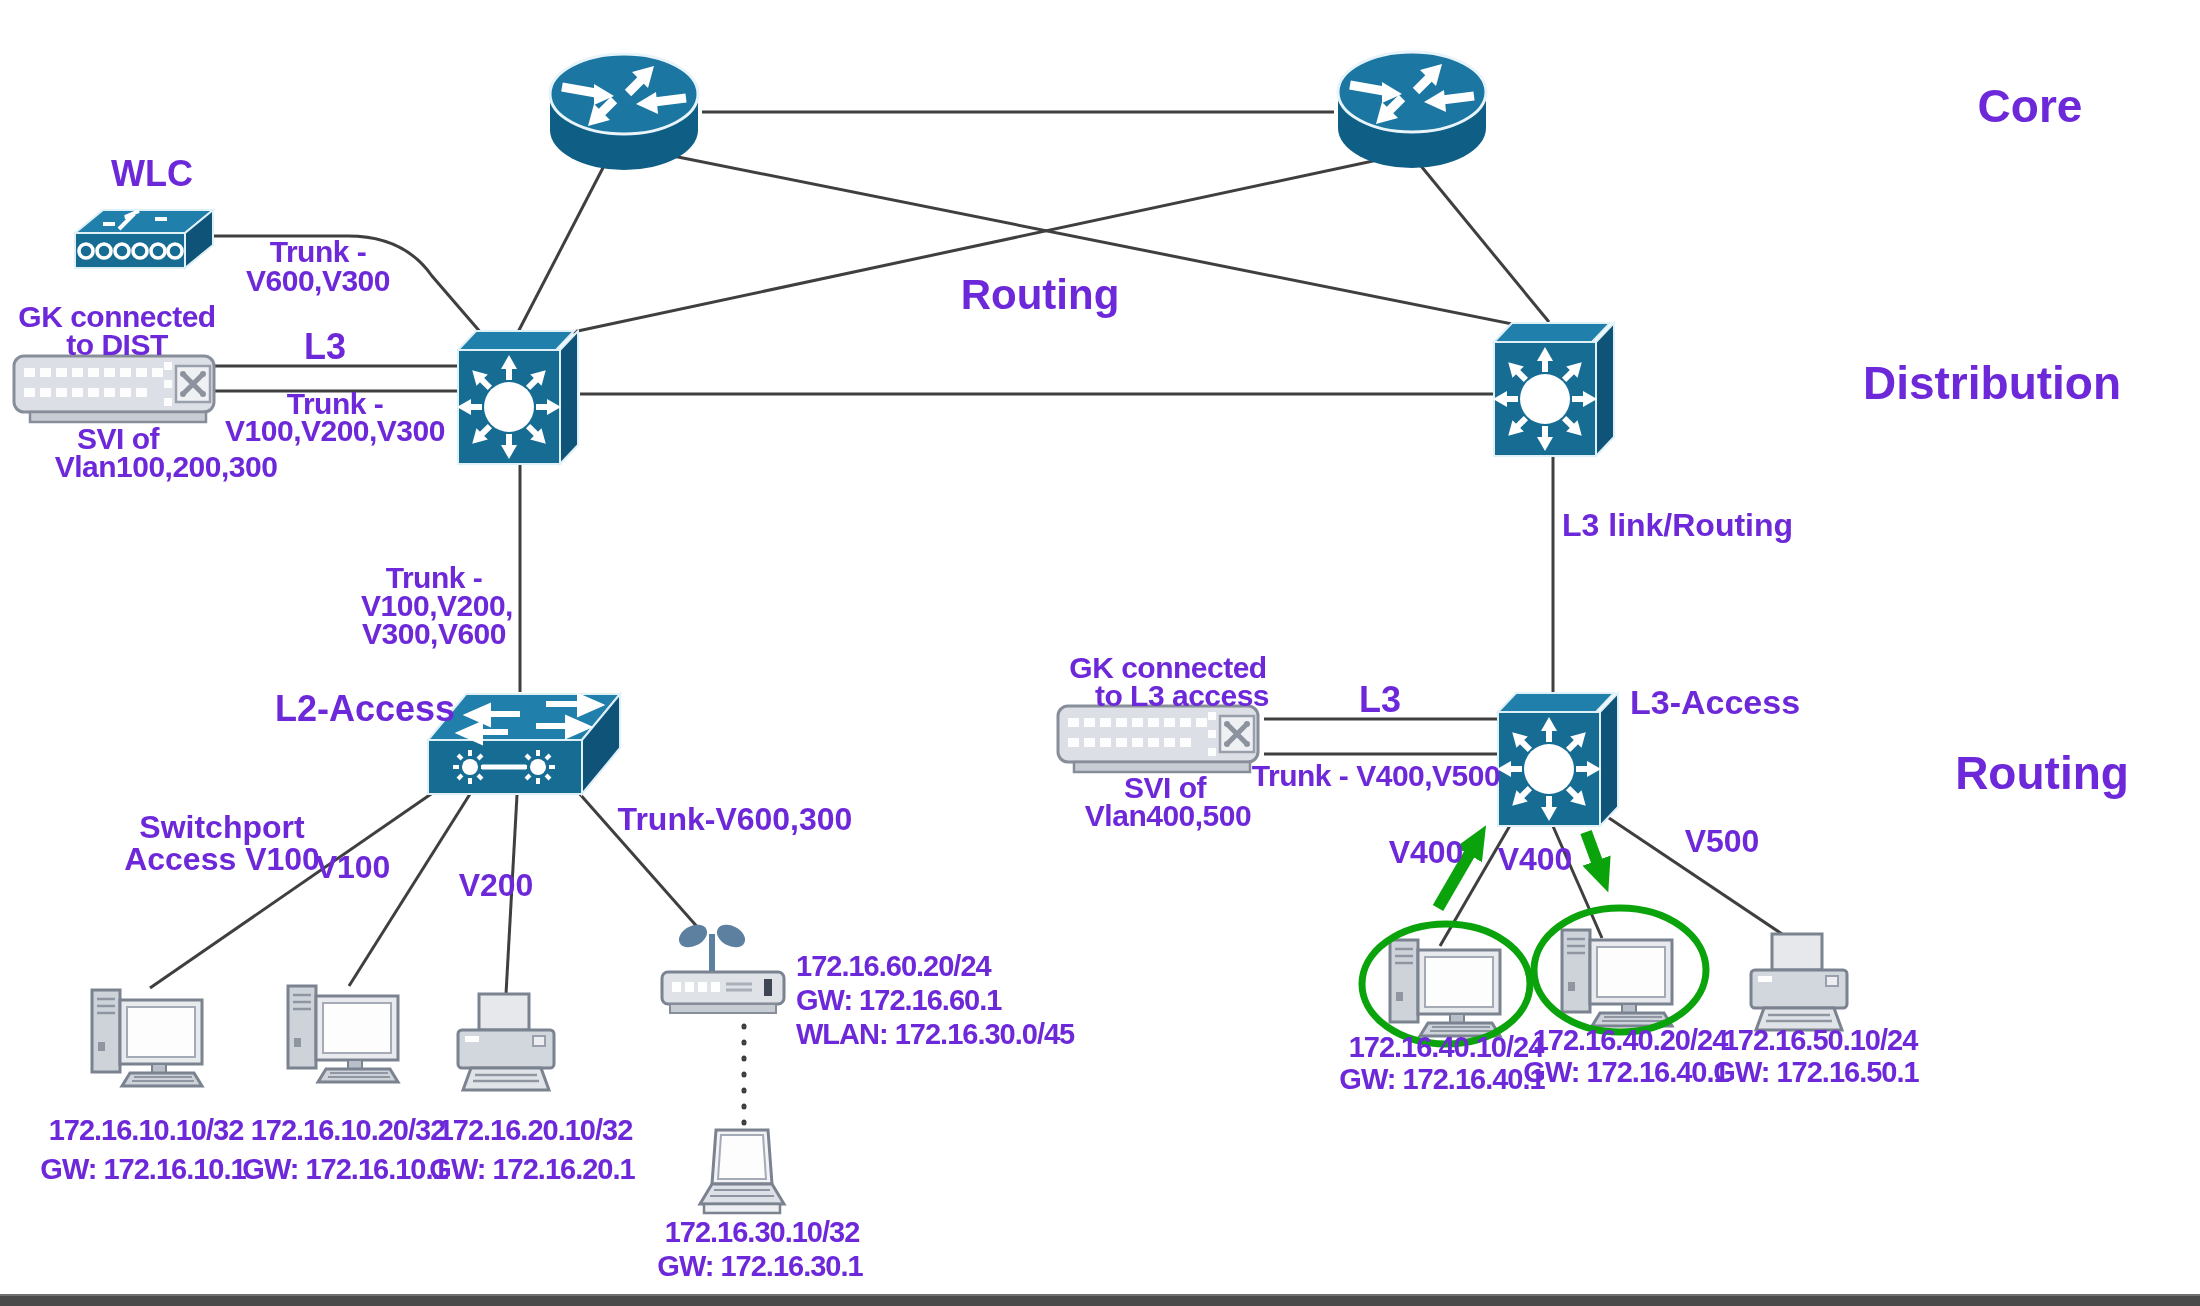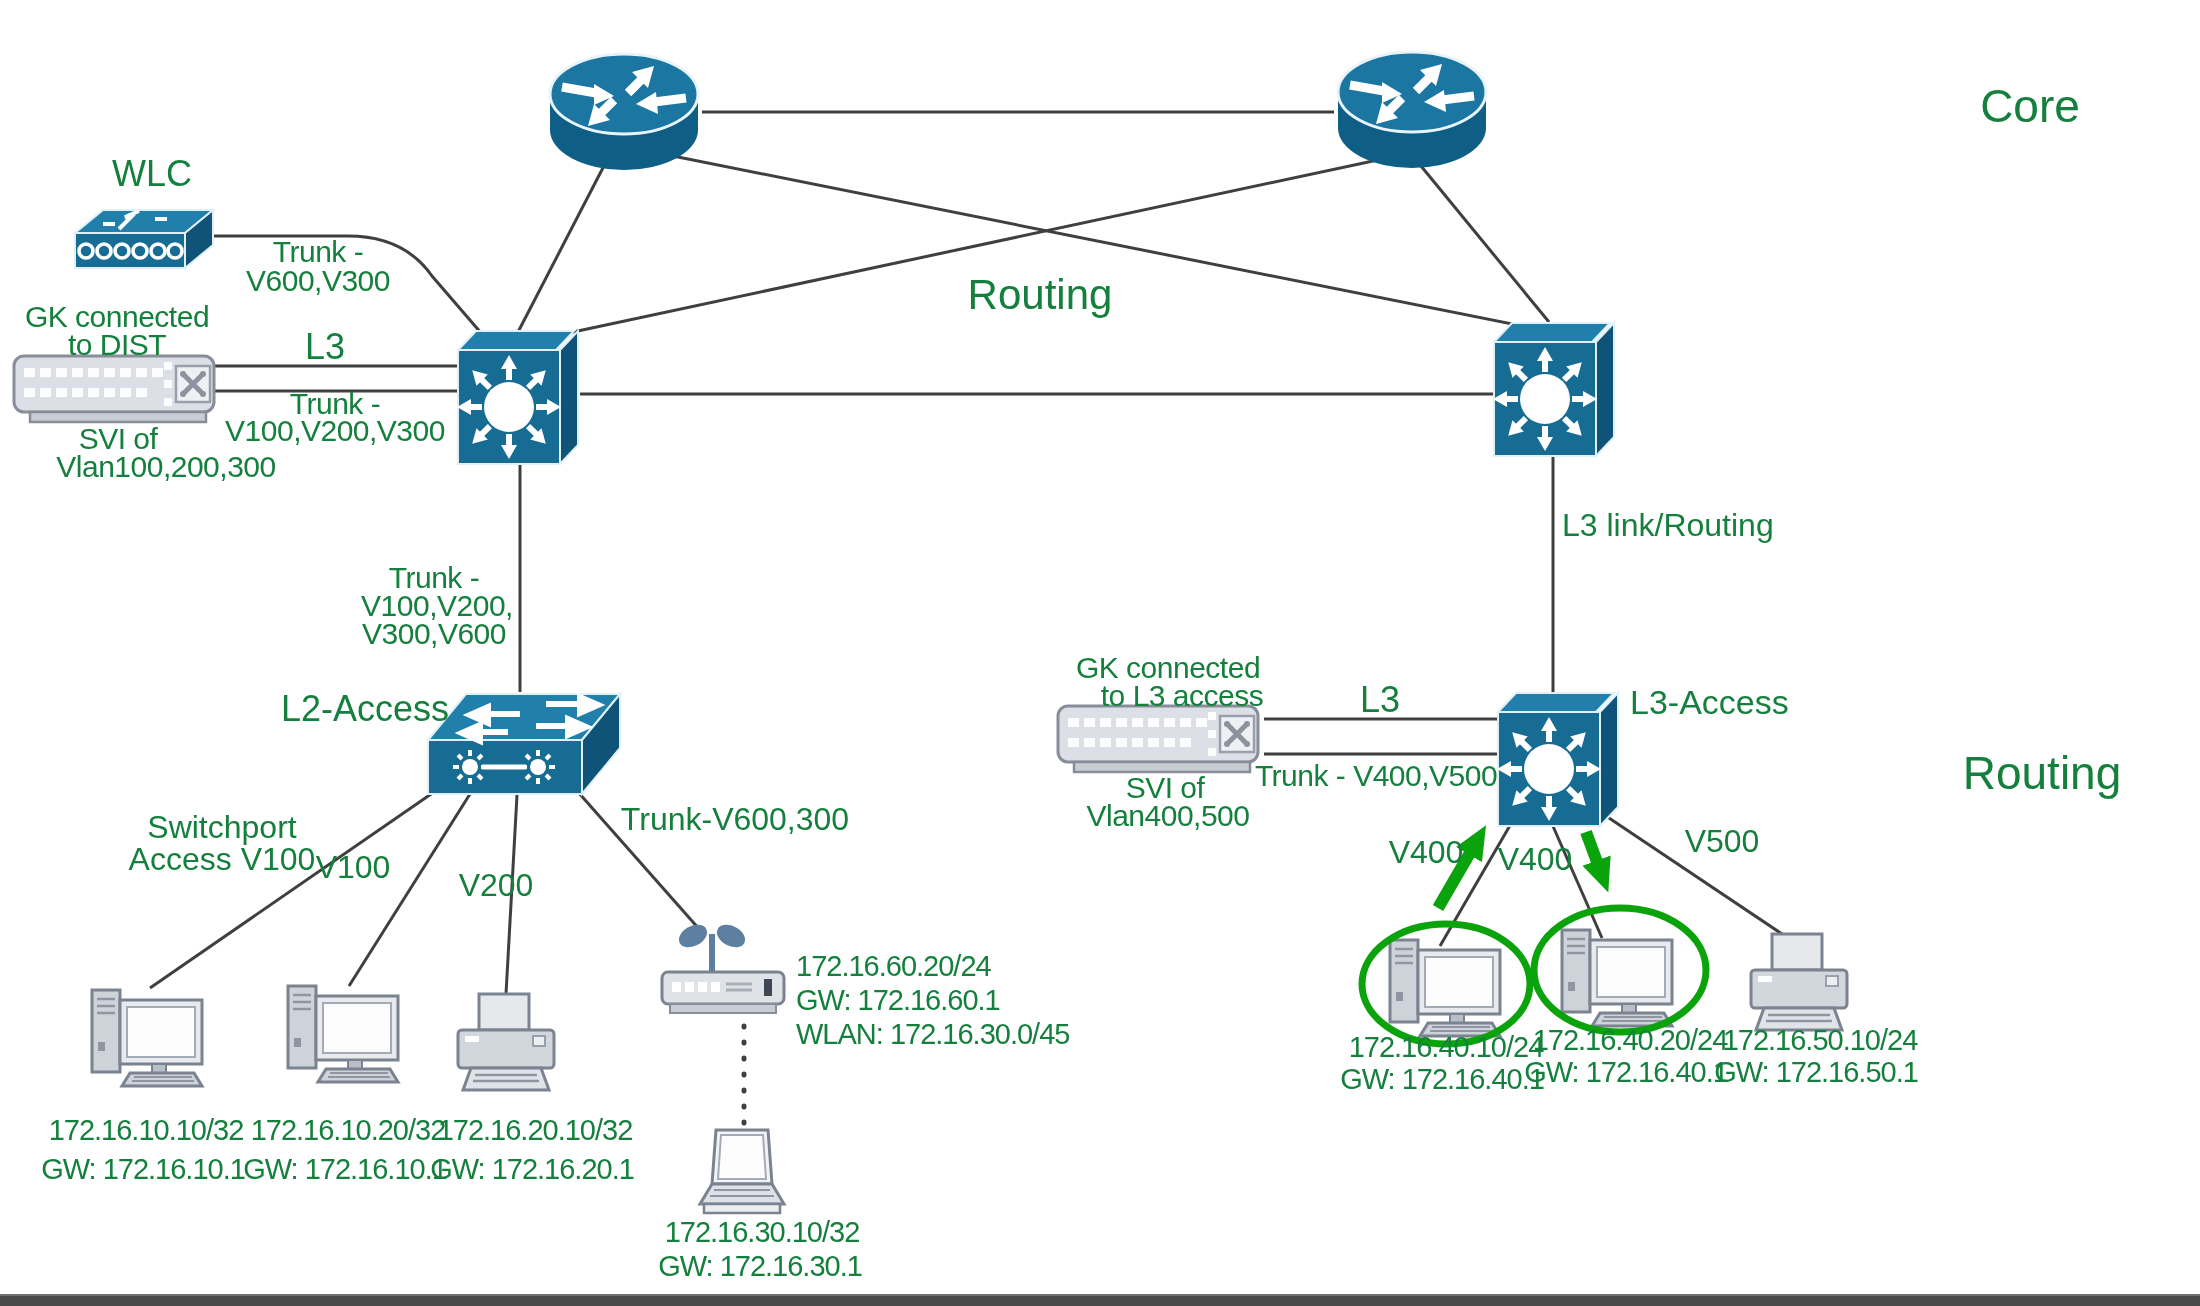--- a/index.html
+++ b/index.html
@@ -1,19 +1,19 @@
 <!DOCTYPE html>
 <html><head>
 <meta charset="utf-8">
 <style>
   html,body{margin:0;padding:0;background:#ffffff;}
   #stage{position:relative;width:2200px;height:1306px;background:#ffffff;overflow:hidden;
          font-family:"Liberation Sans",sans-serif;}
   #net-svg{position:absolute;left:0;top:0;}
-  .lbl{position:absolute;transform:translate(-50%,-50%);font-weight:400;color:#15803d;
+  .lbl{position:absolute;transform:translate(-50%,-50%);font-weight:700;color:#6d28d9;
        white-space:nowrap;text-align:center;line-height:1.05;}
   .la{transform:translateY(-50%);text-align:left;}
   .fs46{font-size:46px;}
   .fs42{font-size:42px;}
   .fs36{font-size:36px;}
   .fs34{font-size:34px;}
   .fs32{font-size:32px;}
   .fs30{font-size:30px;letter-spacing:-0.5px;}
   .ip{font-size:29px;letter-spacing:-1px;}
   #bottom-bar{position:absolute;left:0;bottom:0;width:100%;height:10px;background:#4a4a4a;
@@ -246,20 +246,21 @@
 <div class="lbl fs30" style="left:117px;top:317px;">GK connected</div>
 <div class="lbl fs30" style="left:117px;top:345px;">to DIST</div>
 <div class="lbl fs36" style="left:325px;top:347px;">L3</div>
 <div class="lbl fs30" style="left:335px;top:404px;">Trunk -</div>
 <div class="lbl fs30" style="left:335px;top:431px;">V100,V200,V300</div>
 <div class="lbl fs30" style="left:118px;top:439px;">SVI of</div>
 <div class="lbl fs30" style="left:122px;top:467px;margin-left:44px;">Vlan100,200,300</div>
 
 <div class="lbl fs42" style="left:1040px;top:282px;margin-top:13px;">Routing</div>
 <div class="lbl fs46" style="left:2030px;top:106px;">Core</div>
+<div class="lbl fs46" style="left:1992px;top:383px;">Distribution</div>
 <div class="lbl fs46" style="left:2042px;top:773px;">Routing</div>
 <div class="lbl la fs32" style="left:1562px;top:526px;">L3 link/Routing</div>
 
 <div class="lbl fs30" style="left:434px;top:578px;">Trunk -</div>
 <div class="lbl fs30" style="left:437px;top:606px;">V100,V200,</div>
 <div class="lbl fs30" style="left:434px;top:634px;">V300,V600</div>
 
 <div class="lbl fs36" style="left:365px;top:709px;">L2-Access</div>
 <div class="lbl fs32" style="left:222px;top:828px;">Switchport</div>
 <div class="lbl fs32" style="left:222px;top:860px;">Access V100</div>

